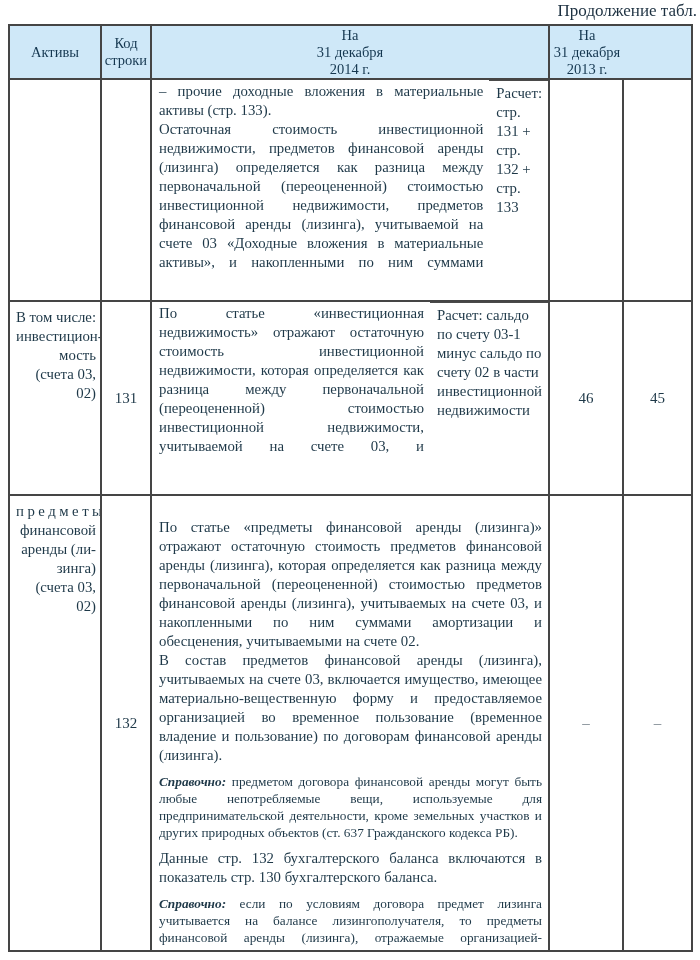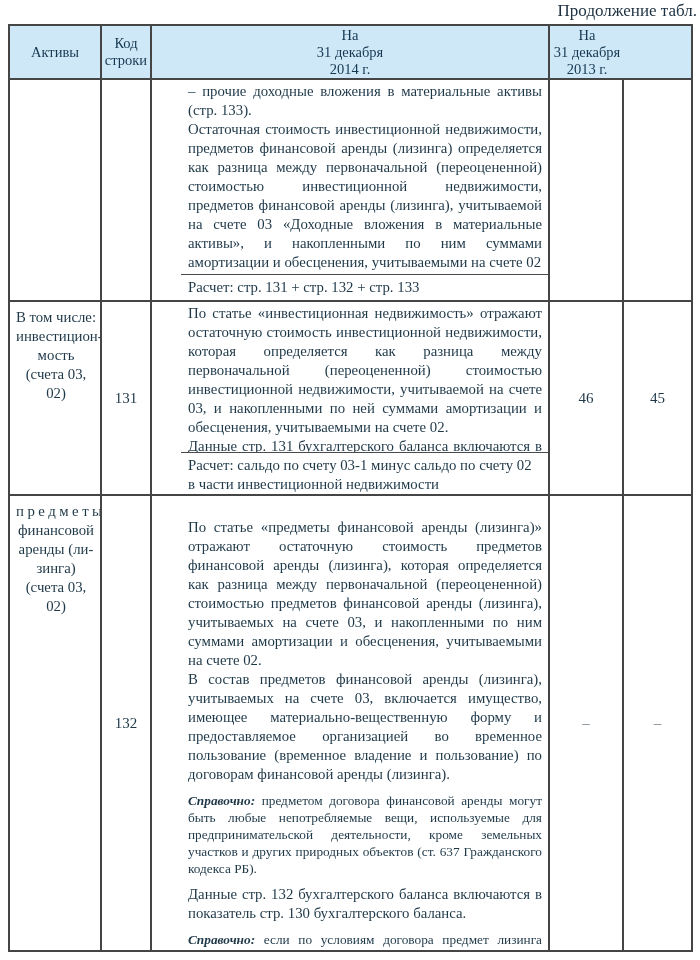--- a/index.html
+++ b/index.html
@@ -40,27 +40,27 @@
     display:flex; flex-direction:column; align-items:center; justify-content:center;
     text-align:center; font-size:14.5px; line-height:17px; color:#153750;
   }
 
   
   .r0 { height:222px; }
   .r1 { height:194px; }
   .r2 { height:454px; }
 
   .assets-cell { padding:6px 4px 0 6px; font-size:14.8px; line-height:19px; }
-  .assets-cell .aline { text-align:center; }
+  .assets-cell .aline { text-align:right; }
   .assets-cell .spaced { letter-spacing:3.5px; }
   .code-cell { display:flex; align-items:center; justify-content:center; font-size:15px; }
   .val-cell  { display:flex; align-items:center; justify-content:center; font-size:15px; }
   .val-cell.muted { color:#6f7b84; }
 
-  .proc-wrap { display:flex; flex-direction:column; height:100%;padding-left:29px; }
+  .proc-wrap { display:flex; flex-direction:row; height:100%; }
   .desc {
     box-sizing:border-box;
     padding:2px 6px 0 7px;
     text-align:justify;
     font-size:14.8px; line-height:19px;
     overflow:hidden;
   }
   .r0 .desc { height:194px; }
   .r1 .desc { height:154px; }
   .r2 .desc { height:452px;margin-top:20px; }

